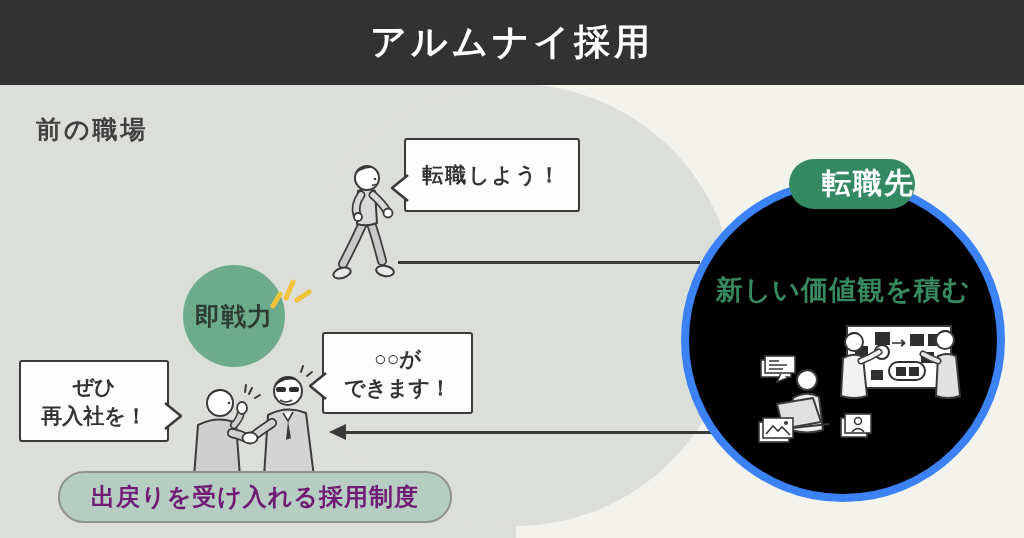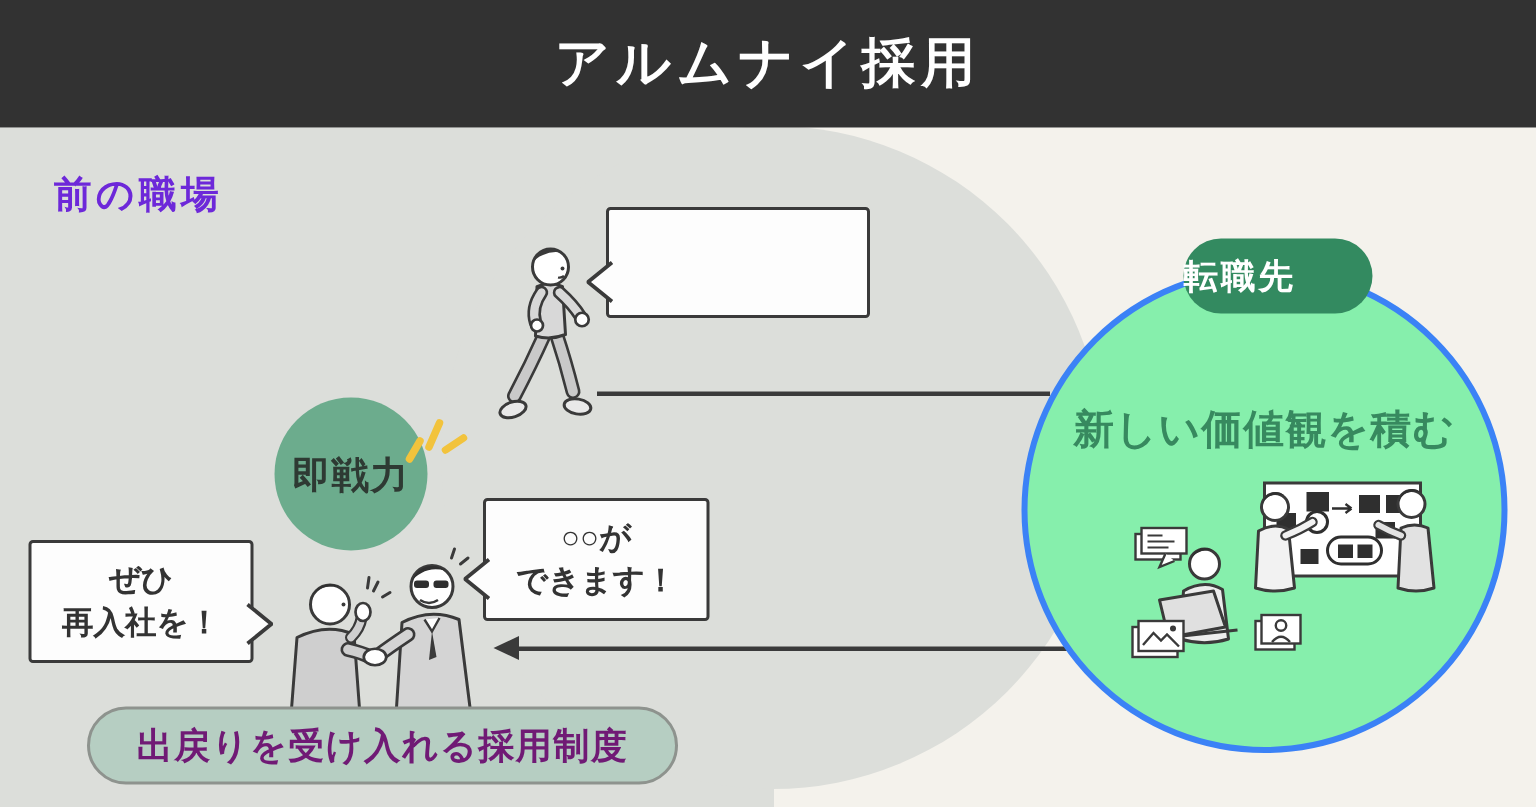--- a/index.html
+++ b/index.html
@@ -13,21 +13,21 @@
   #header{
     position:absolute;top:0;left:0;width:1024px;height:85px;background:#323232;
     display:flex;align-items:center;justify-content:center;z-index:10;
   }
   #header .title{color:#fff;font-size:36px;font-weight:bold;letter-spacing:4px;}
   
   #content{position:absolute;top:85px;left:0;width:1024px;height:453px;background:#f4f2ec;overflow:hidden;}
   .gray-rect{position:absolute;left:0;top:0;width:516px;height:453px;background:#dcdeda;}
   .gray-bulge{position:absolute;left:294px;top:-1px;width:442px;height:442px;border-radius:50%;background:#dcdeda;}
   
-  .zone-label{position:absolute;left:36px;top:28px;font-size:25px;font-weight:bold;color:#6d28d9;letter-spacing:3px;z-index:2;}
+  .zone-label{position:absolute;left:36px;top:28px;font-size:25px;font-weight:bold;color:#404040;letter-spacing:3px;z-index:2;}
   
   .bubble{
     position:absolute;background:#fdfdfd;border:2.5px solid #3a3a3a;border-radius:3px;
     display:flex;align-items:center;justify-content:center;text-align:center;
     font-weight:bold;color:#333;z-index:4;white-space:pre-line;line-height:1.4;
   }
   .bubble svg{position:absolute;}
   #bubble-quit{left:404px;top:53px;width:172px;height:70px;font-size:21px;letter-spacing:2px;}
   #bubble-skill{left:322px;top:247px;width:147px;height:78px;font-size:21px;}
   #bubble-rejoin{left:19px;top:262px;width:146px;height:78px;font-size:21px;margin-top:13px;}
@@ -49,30 +49,30 @@
   
   #pill-system{
     position:absolute;left:58px;top:386px;width:394px;height:52px;box-sizing:border-box;
     background:#b6cec2;border:2px solid #8e938e;border-radius:26px;
     display:flex;align-items:center;justify-content:center;
     font-size:24px;font-weight:bold;color:#701a75;z-index:3;letter-spacing:1px;
   }
   
   #dest-circle{
     position:absolute;left:681px;top:93px;width:324px;height:324px;box-sizing:border-box;
-    background:#86efac;border:4px solid #3b82f6;border-radius:50%;z-index:2;
+    background:#000000;border:8px solid #3b82f6;border-radius:50%;z-index:2;
   }
   #dest-caption{
     position:absolute;top:86px;left:0;right:0;text-align:center;
     font-size:27px;font-weight:bold;color:#37895f;letter-spacing:1px;
   }
   #pill-dest{
     position:absolute;left:789px;top:74px;width:126px;height:50px;border-radius:26px;
-    background:#338a60;display:flex;align-items:center;justify-content:flex-start;
-    color:#fff;font-size:23px;font-weight:bold;letter-spacing:2px;z-index:6;
+    background:#338a60;display:flex;align-items:center;justify-content:flex-end;
+    color:#fff;font-size:29px;font-weight:bold;letter-spacing:2px;z-index:6;
   }
   .illu{position:absolute;}
 </style>
 </head>
 <body>
 
 <div id="stage">
 
   <div id="header">
     <span class="title">アルムナイ採用</span>
@@ -103,20 +103,21 @@
       <path d="M43,34 Q52,42 57,50" stroke="#3a3a3a" stroke-width="9" fill="none" stroke-linecap="round"></path>
       <path d="M43,34 Q52,42 57,50" stroke="#d8d8d8" stroke-width="5.5" fill="none" stroke-linecap="round"></path>
       <circle cx="58" cy="52" r="4.5" fill="#fff" stroke="#3a3a3a" stroke-width="1.8"></circle>
       <circle cx="37" cy="17" r="12" fill="#fff" stroke="#3a3a3a" stroke-width="2"></circle>
       <path d="M25.5,14 A12,12 0 0 1 45,7.5 Q38,6 32,9 Q27,11 25.5,14 Z" fill="#3a3a3a"></path>
       <circle cx="45" cy="18" r="1.3" fill="#3a3a3a"></circle>
       <path d="M46,23 q-2,1.5 -4,1" stroke="#3a3a3a" stroke-width="1.5" fill="none"></path>
     </svg>
 
     <div id="bubble-quit" class="bubble">
+      <span>転職しよう！</span>
       <svg style="left:-15px;top:34px" width="18" height="28" viewBox="0 0 18 28">
         <path d="M17,1 L1,14 L17,27" fill="#fdfdfd" stroke="#3a3a3a" stroke-width="2.5" stroke-linejoin="round"></path>
       </svg>
     </div>
 
     <div id="badge-ready">
       <span>即戦力</span>
     </div>
     <svg id="sparkle" width="44" height="42" viewBox="0 0 44 42">
       <path d="M5,35 L12,23" stroke="#f2c33c" stroke-width="5" stroke-linecap="round"></path>

